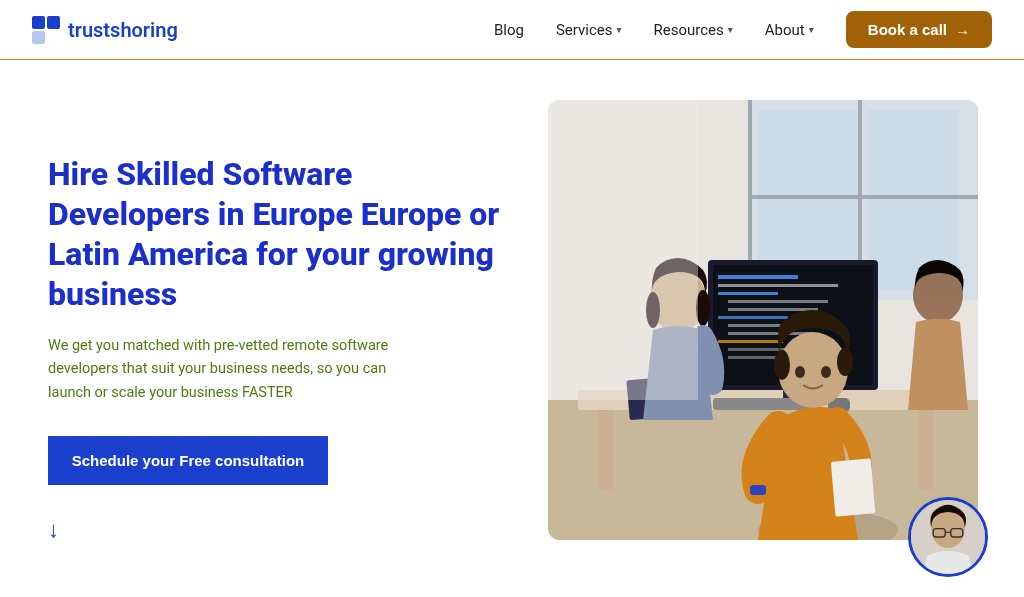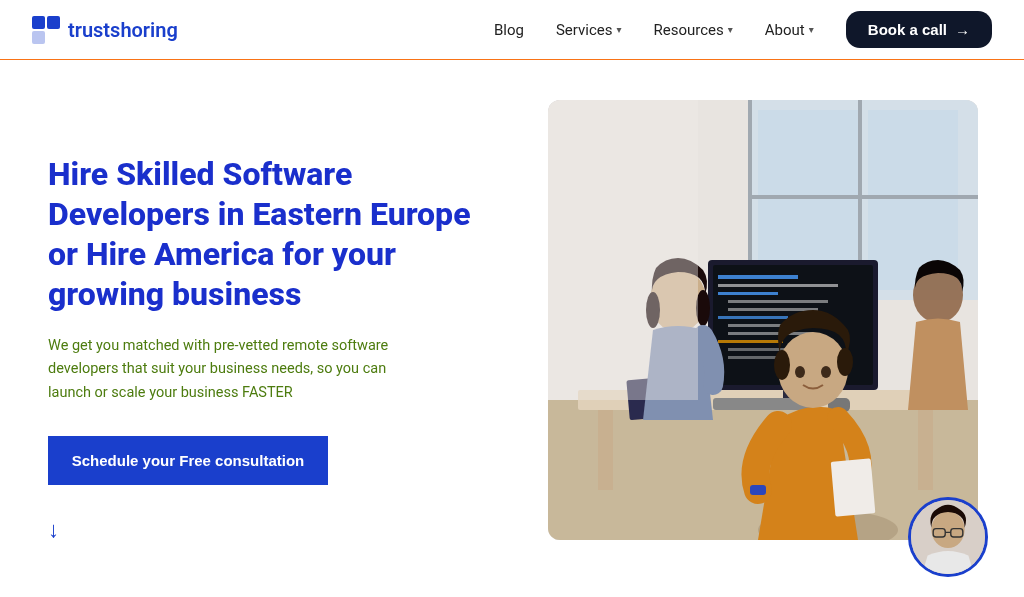--- a/index.html
+++ b/index.html
@@ -46,25 +46,25 @@
       gap: 4px;
       text-decoration: none;
       font-weight: 400;
       justify-content: flex-end;
     }
     .nav-chevron {
       font-size: 10px;
       color: #555;
     }
     .btn-book {
-      background: #0f172a;
+      background: #a16207;
       color: #fff;
       border: none;
       padding: 10px 22px;
-      border-radius: 14px;
+      border-radius: 8px;
       font-size: 15px;
       font-weight: 600;
       cursor: pointer;
       display: flex;
       align-items: center;
       gap: 8px;
       margin-left: 12px;
     }
 
     
@@ -192,21 +192,21 @@
     </a>
     <button class="btn-book">
       <span>Book a call</span>
       <span>→</span>
     </button>
   </div>
 </nav>
 
 <section class="hero">
   <div class="hero-left">
-    <h1 class="hero-title">Hire Skilled Software Developers in Eastern Europe or Hire America for your growing business</h1>
+    <h1 class="hero-title">Hire Skilled Software Developers in Europe Europe or Latin America for your growing business</h1>
     <p class="hero-subtitle">We get you matched with pre-vetted remote software developers that suit your business needs, so you can launch or scale your business FASTER</p>
     <button class="btn-consult">Schedule your Free consultation</button>
     <span class="scroll-arrow">↓</span>
   </div>
 
   <div class="hero-right">
     <div class="hero-image-container">
       
       <svg class="office-scene" viewBox="0 0 430 440" xmlns="http://www.w3.org/2000/svg">
 

